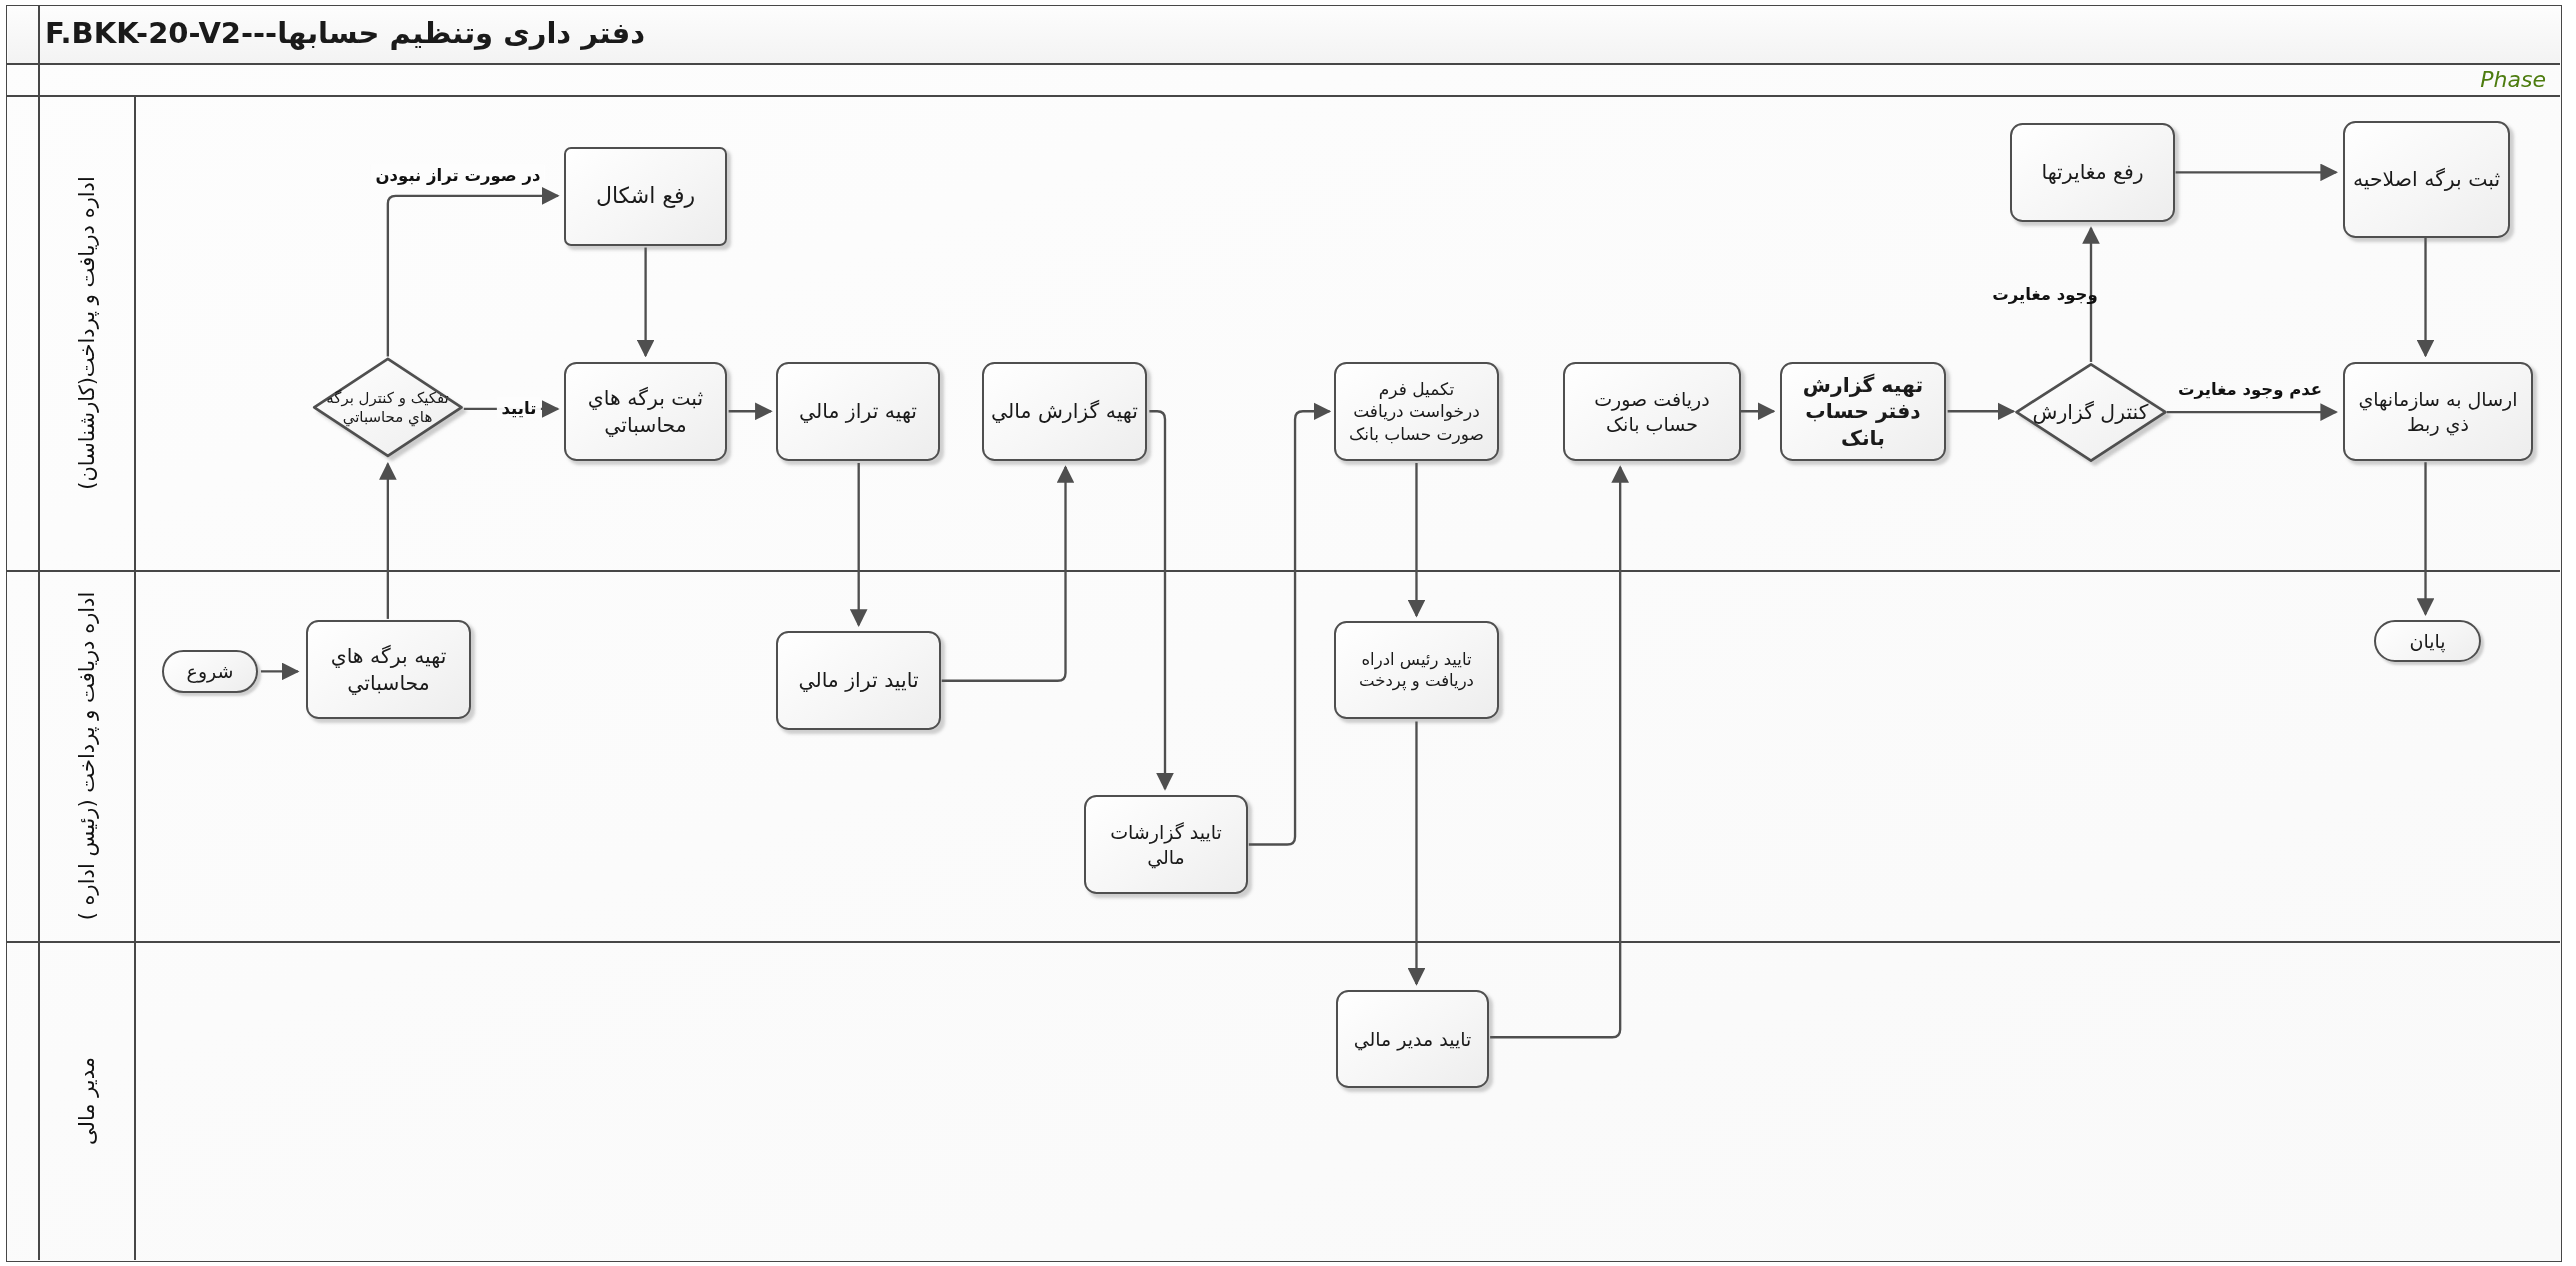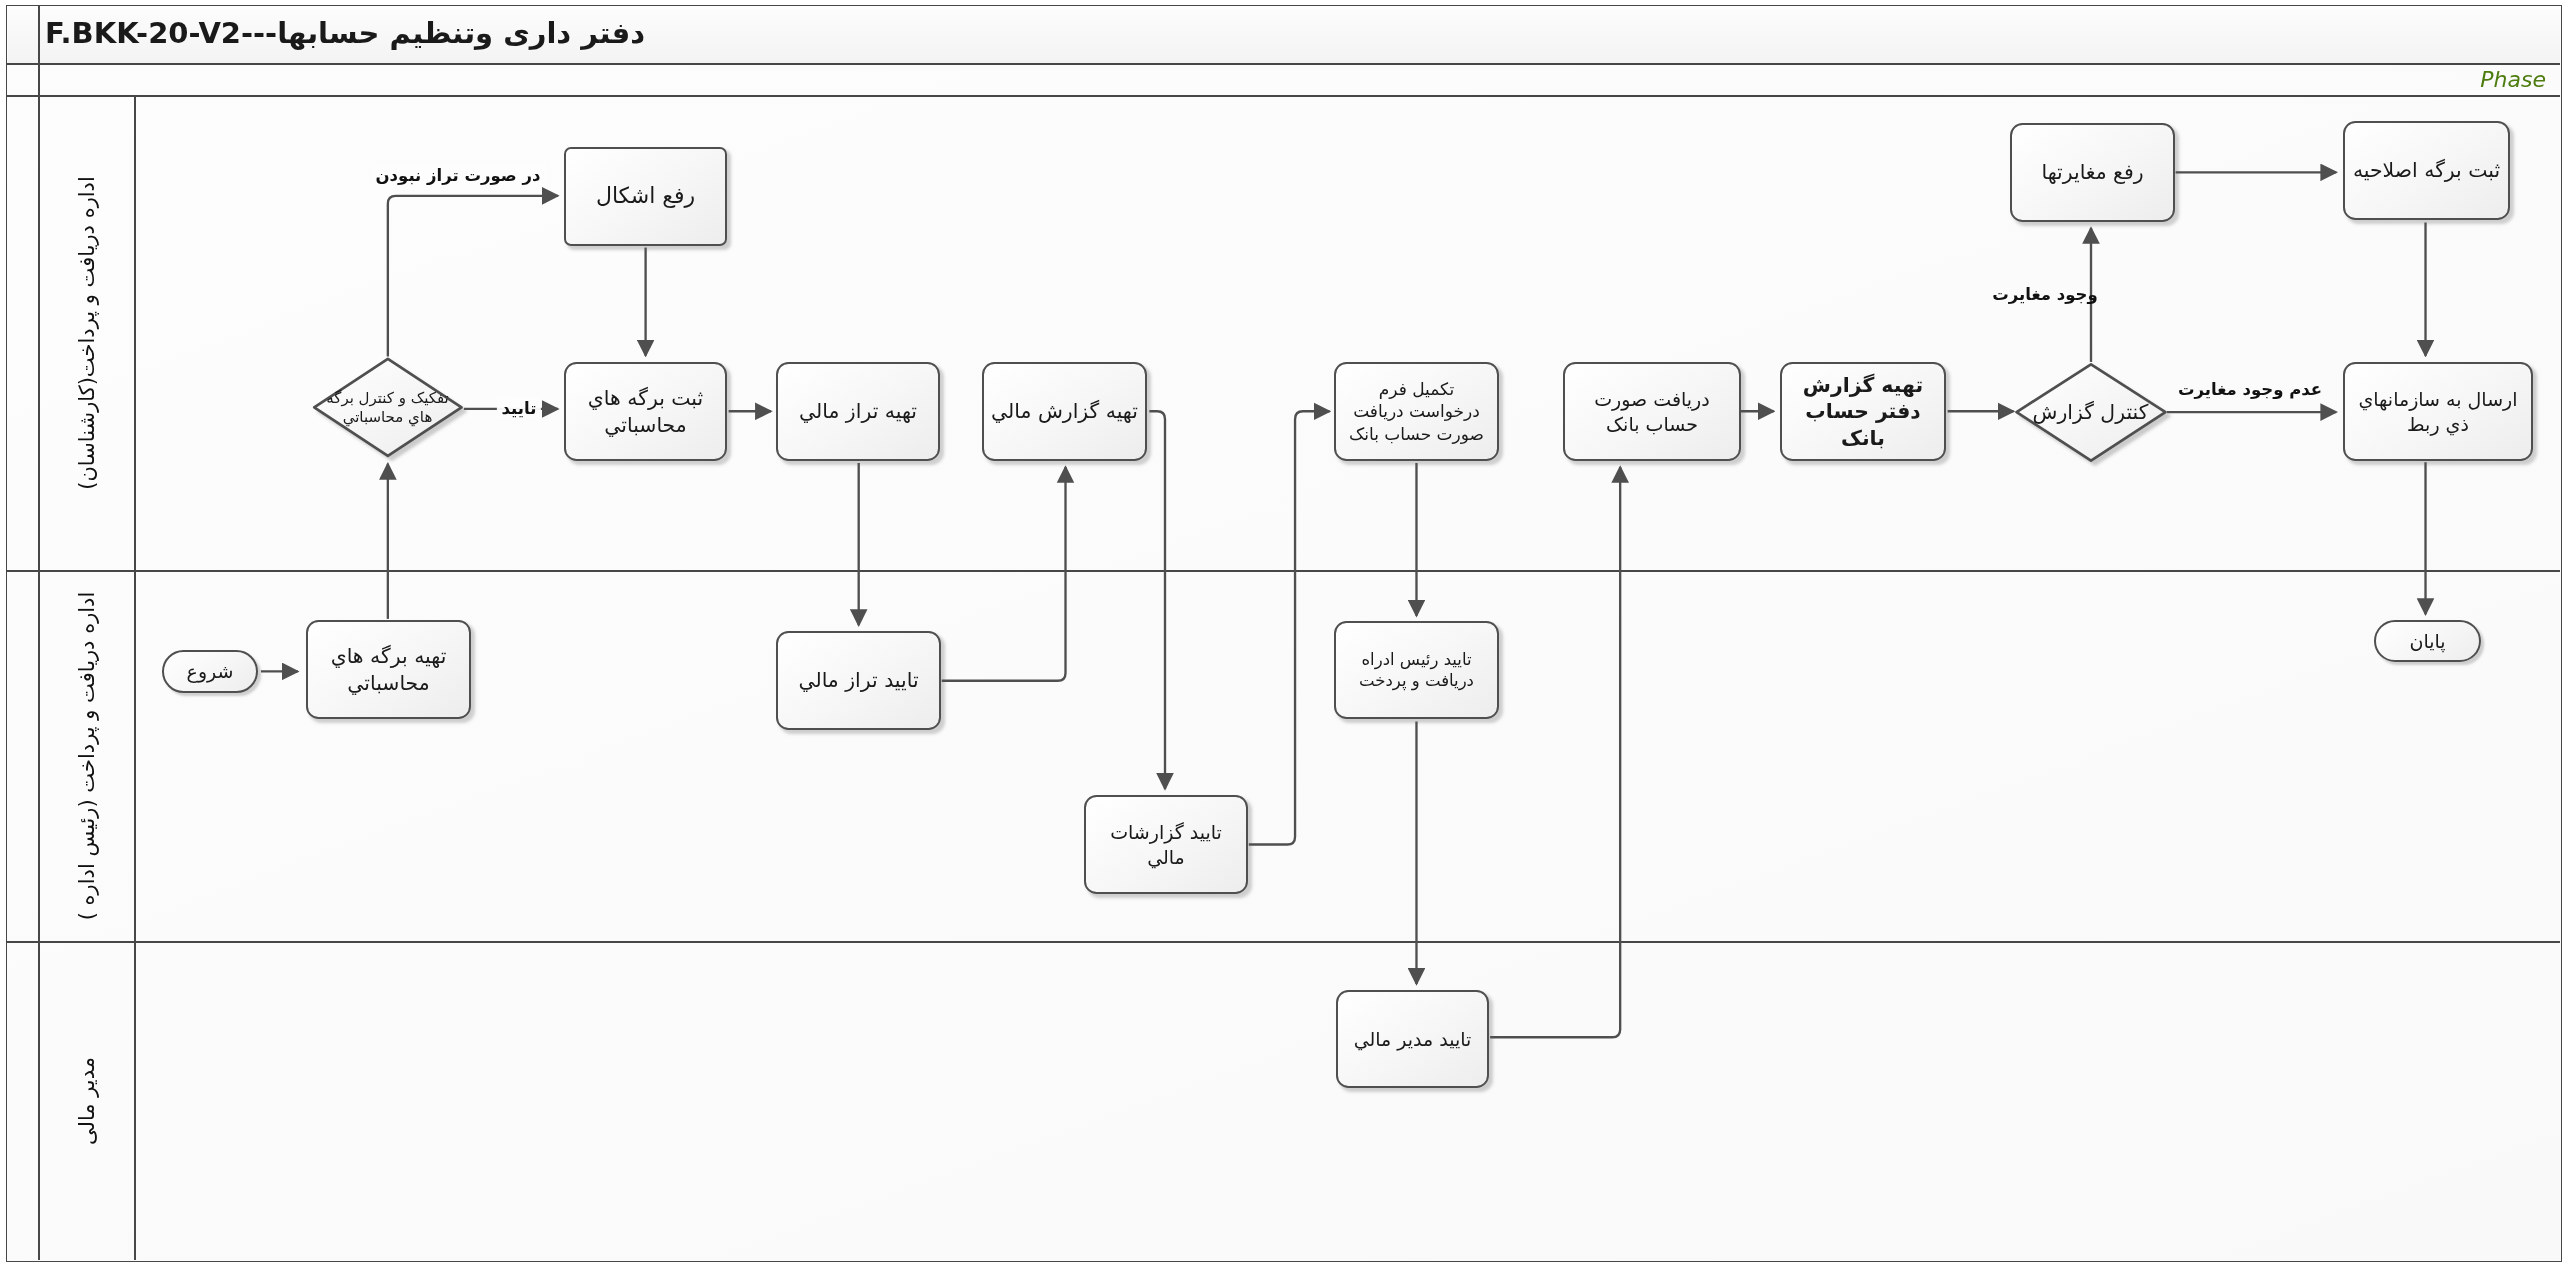--- a/index.html
+++ b/index.html
@@ -115,21 +115,21 @@
   <div class="dtext" style="left:2021px; top:389px; width:139px; height:47px; font-size:20.4px;">کنترل گزارش</div>
 
   <div class="node" style="left:564px; top:147px; width:163px; height:99px; font-size:22px;border-radius:7px;">رفع اشکال</div>
   <div class="node" style="left:564px; top:362px; width:163px; height:99px; font-size:20.4px;">ثبت برگه هاي محاسباتي</div>
   <div class="node" style="left:776px; top:362px; width:164px; height:99px; font-size:20.4px;">تهیه تراز مالي</div>
   <div class="node" style="left:982px; top:362px; width:165px; height:99px; font-size:20.4px;">تهیه گزارش مالي</div>
   <div class="node" style="left:1334px; top:362px; width:165px; height:99px; font-size:17px;">تکمیل فرم درخواست دریافت صورت حساب بانک</div>
   <div class="node" style="left:1563px; top:362px; width:178px; height:99px; font-size:19px;">دریافت صورت حساب بانک</div>
   <div class="node" style="left:1780px; top:362px; width:166px; height:99px; font-size:20.4px; font-weight:bold;">تهیه گزارش دفتر حساب بانک</div>
   <div class="node" style="left:2010px; top:123px; width:165px; height:99px; font-size:20.4px;">رفع مغایرتها</div>
-  <div class="node" style="left:2343px; top:121px; width:167px; height:99px; font-size:20.4px;">ثبت برگه اصلاحیه</div>
+  <div class="node" style="left:2343px; top:121px; width:167px; height:117px; font-size:20.4px;">ثبت برگه اصلاحیه</div>
   <div class="node" style="left:2343px; top:362px; width:190px; height:99px; font-size:19px;">ارسال به سازمانهاي ذي ربط</div>
 
   <div class="node stadium" style="left:162px; top:650px; width:96px; height:43px; font-size:19px;">شروع</div>
   <div class="node" style="left:306px; top:620px; width:165px; height:99px; font-size:20.4px;">تهیه برگه هاي محاسباتي</div>
   <div class="node" style="left:776px; top:631px; width:165px; height:99px; font-size:20.4px;text-align:center;">تایید تراز مالي</div>
   <div class="node" style="left:1084px; top:795px; width:164px; height:99px; font-size:19px;">تایید گزارشات مالي</div>
   <div class="node" style="left:1334px; top:621px; width:165px; height:98px; font-size:16.5px;">تایید رئیس ادراه دریافت و پردخت</div>
   <div class="node stadium" style="left:2374px; top:620px; width:107px; height:42px; font-size:19px;">پایان</div>
 
   <div class="node" style="left:1336px; top:990px; width:153px; height:98px; font-size:19px;">تایید مدیر مالي</div>

